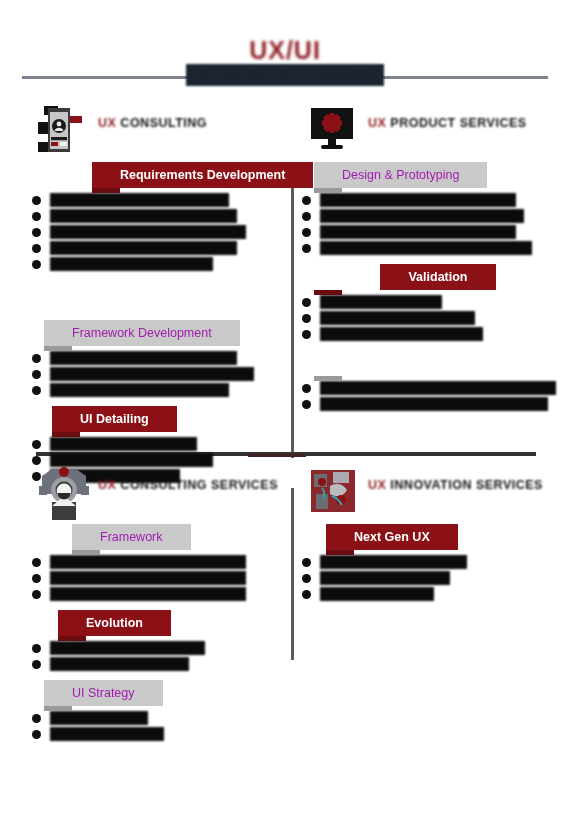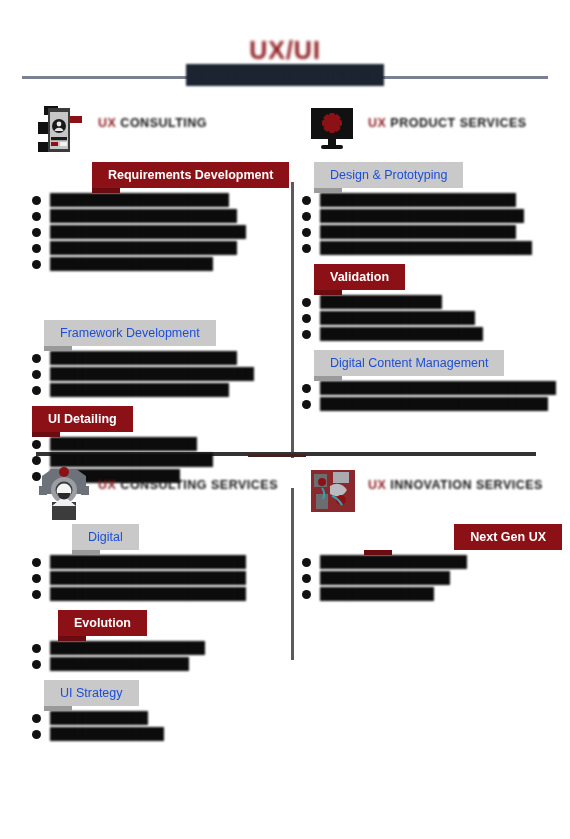--- a/index.html
+++ b/index.html
@@ -80,28 +80,28 @@
     -webkit-filter: blur(1.1px);
   }
   .quad-title .tk { color: #8e1d22; }
 
   
   .group { position: relative; margin-bottom: 8px; }
   .chip-row { position: relative; height: 26px; }
   .chip {
     display: inline-block;
     height: 26px; line-height: 26px;
-    padding: 0 16px;
+    padding: 0 28px;
     font-size: 12.5px;
     white-space: nowrap;
     position: relative;
     z-index: 3;
   }
   .chip.red   { background: #8b1116; color: #ffffff; font-weight: bold; }
-  .chip.grey  { background: #c9c9c9; color: #1d4ed8; font-weight: normal; }
+  .chip.grey  { background: #c9c9c9; color: #a21caf; font-weight: normal; }
   .chip-tab {
     position: absolute; left: 0; top: 26px;
     width: 28px; height: 5px;
     z-index: 2;
   }
   .chip-tab.red  { background: #6b0d10; }
   .chip-tab.grey { background: #9a9a9a; }
 
   .chip-offsetA { margin-left: 62px; }
   .chip-offsetB { margin-left: 14px; }
@@ -186,21 +186,21 @@
       </div>
       <div class="group">
         <div class="chip-row chip-offsetB" style="margin-left: 14px; margin-top: 48px;"><span class="chip grey">Framework Development</span><span class="chip-tab grey"></span></div>
         <div class="bullets">
           <div class="bullet-item"><span class="bullet-dot"></span><span class="bullet-text">███████████████████████</span></div>
           <div class="bullet-item"><span class="bullet-dot"></span><span class="bullet-text">█████████████████████████</span></div>
           <div class="bullet-item"><span class="bullet-dot"></span><span class="bullet-text">██████████████████████</span></div>
         </div>
       </div>
       <div class="group">
-        <div class="chip-row chip-offsetB" style="margin-left: 2px;"><span class="chip red">UI Detailing</span><span class="chip-tab red"></span></div>
+        <div class="chip-row chip-offsetB" style="margin-left: 22px;"><span class="chip red">UI Detailing</span><span class="chip-tab red"></span></div>
         <div class="bullets">
           <div class="bullet-item"><span class="bullet-dot"></span><span class="bullet-text">██████████████████</span></div>
           <div class="bullet-item"><span class="bullet-dot"></span><span class="bullet-text">████████████████████</span></div>
           <div class="bullet-item"><span class="bullet-dot"></span><span class="bullet-text">████████████████</span></div>
         </div>
       </div>
     </div>
   <div class="quad" id="quad-1">
       <div class="quad-head">
         <div class="quad-icon">
@@ -222,29 +222,29 @@
       <div class="group">
         <div class="chip-row chip-offsetB" style="margin-left: 14px;"><span class="chip grey">Design &amp; Prototyping</span><span class="chip-tab grey"></span></div>
         <div class="bullets">
           <div class="bullet-item"><span class="bullet-dot"></span><span class="bullet-text">████████████████████████</span></div>
           <div class="bullet-item"><span class="bullet-dot"></span><span class="bullet-text">█████████████████████████</span></div>
           <div class="bullet-item"><span class="bullet-dot"></span><span class="bullet-text">████████████████████████</span></div>
           <div class="bullet-item"><span class="bullet-dot"></span><span class="bullet-text">██████████████████████████</span></div>
         </div>
       </div>
       <div class="group">
-        <div class="chip-row chip-offsetB" style="margin-left: 14px;"><span class="chip red">Validation</span><span class="chip-tab red"></span></div>
+        <div class="chip-row chip-offsetB" style="margin-left: 14px; text-align: center;"><span class="chip red">Validation</span><span class="chip-tab red"></span></div>
         <div class="bullets">
           <div class="bullet-item"><span class="bullet-dot"></span><span class="bullet-text">███████████████</span></div>
           <div class="bullet-item"><span class="bullet-dot"></span><span class="bullet-text">███████████████████</span></div>
           <div class="bullet-item"><span class="bullet-dot"></span><span class="bullet-text">████████████████████</span></div>
         </div>
       </div>
       <div class="group">
-        <div class="chip-row chip-offsetB" style="margin-left: 14px;"><span class="chip grey">Digital Content Management</span><span class="chip-tab grey"></span></div>
+        <div class="chip-row chip-offsetB" style="margin-left: 14px;"><span class="chip-tab grey"></span></div>
         <div class="bullets">
           <div class="bullet-item"><span class="bullet-dot"></span><span class="bullet-text">█████████████████████████████</span></div>
           <div class="bullet-item"><span class="bullet-dot"></span><span class="bullet-text">████████████████████████████</span></div>
         </div>
       </div>
     </div>
   <div class="quad" id="quad-2">
       <div class="quad-head">
         <div class="quad-icon">
           <svg viewBox="0 0 52 56" width="52" height="56">
@@ -257,21 +257,21 @@
          <circle cx="26" cy="24" r="8.5" fill="#3c3c3c"></circle>
          <rect x="14" y="36" width="24" height="18" fill="#3c3c3c"></rect>
          <path d="M14 40 L26 30 L38 40 Z" fill="#f1f1f1"></path>
          <circle cx="26" cy="25" r="7.4" fill="#f4f4f4"></circle>
          <path d="M19.5 27 h13 a6.5 6.5 0 0 1 -13 0 z" fill="#2a2a2a"></path>
           </svg>
         </div>
         <div class="quad-title"><span class="tk">UX</span><span> CONSULTING SERVICES</span></div>
       </div>
       <div class="group">
-        <div class="chip-row chip-offsetC" style="margin-left: 42px;"><span class="chip grey">Digital</span><span class="chip-tab grey"></span></div>
+        <div class="chip-row chip-offsetC" style="margin-left: 42px;"><span class="chip grey">Framework</span><span class="chip-tab grey"></span></div>
         <div class="bullets">
           <div class="bullet-item"><span class="bullet-dot"></span><span class="bullet-text">████████████████████████</span></div>
           <div class="bullet-item"><span class="bullet-dot"></span><span class="bullet-text">████████████████████████</span></div>
           <div class="bullet-item"><span class="bullet-dot"></span><span class="bullet-text">████████████████████████</span></div>
         </div>
       </div>
       <div class="group">
         <div class="chip-row chip-offsetB" style="margin-left: 28px;"><span class="chip red">Evolution</span><span class="chip-tab red"></span></div>
         <div class="bullets">
           <div class="bullet-item"><span class="bullet-dot"></span><span class="bullet-text">███████████████████</span></div>
@@ -298,21 +298,21 @@
          <path d="M22 20 q10 -6 17 4 q-6 10 -17 4 z" fill="#b9bbbf"></path>
          <circle cx="14" cy="16" r="4" fill="#8b1116"></circle>
          <circle cx="33" cy="34" r="5" fill="#8b1116"></circle>
          <path d="M24 30 q6 2 10 9" stroke="#2aa6b5" stroke-width="2.2" fill="none"></path>
          <path d="M14 22 q4 5 1 11" stroke="#2aa6b5" stroke-width="2" fill="none"></path>
           </svg>
         </div>
         <div class="quad-title"><span class="tk">UX</span><span> INNOVATION SERVICES</span></div>
       </div>
       <div class="group">
-        <div class="chip-row chip-offsetC" style="margin-left: 64px; text-align: right;"><span class="chip red">Next Gen UX</span><span class="chip-tab red"></span></div>
+        <div class="chip-row chip-offsetC" style="margin-left: 26px;"><span class="chip red">Next Gen UX</span><span class="chip-tab red"></span></div>
         <div class="bullets">
           <div class="bullet-item"><span class="bullet-dot"></span><span class="bullet-text">██████████████████</span></div>
           <div class="bullet-item"><span class="bullet-dot"></span><span class="bullet-text">████████████████</span></div>
           <div class="bullet-item"><span class="bullet-dot"></span><span class="bullet-text">██████████████</span></div>
         </div>
       </div>
     </div>
 
 </div>
 

